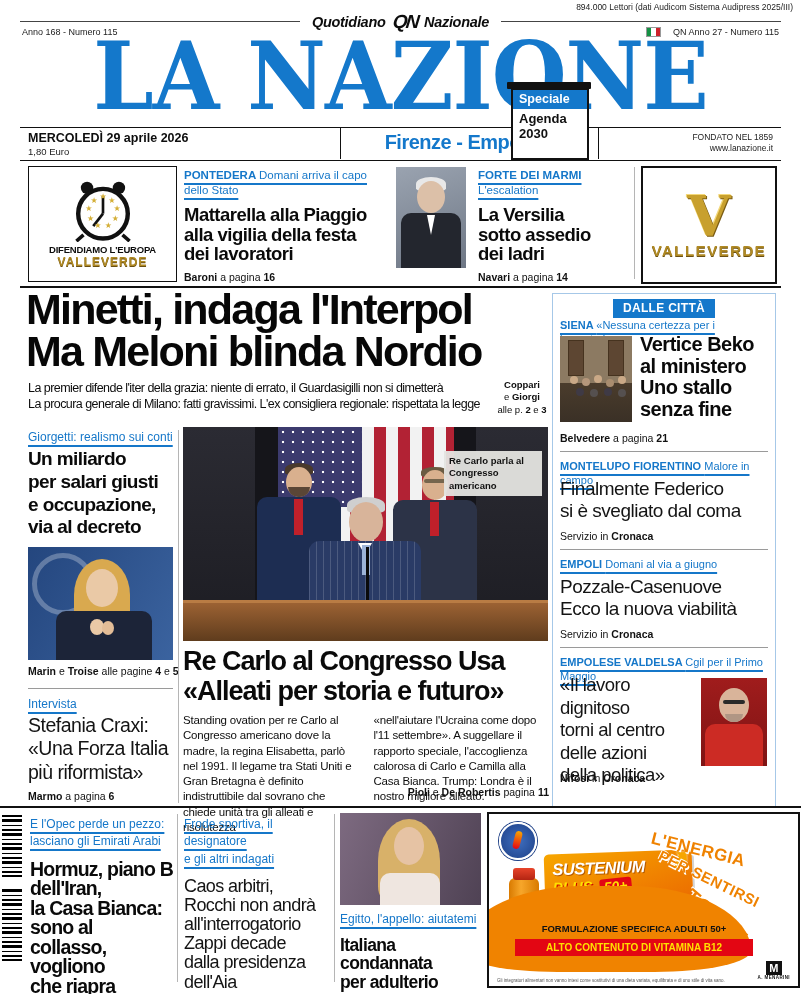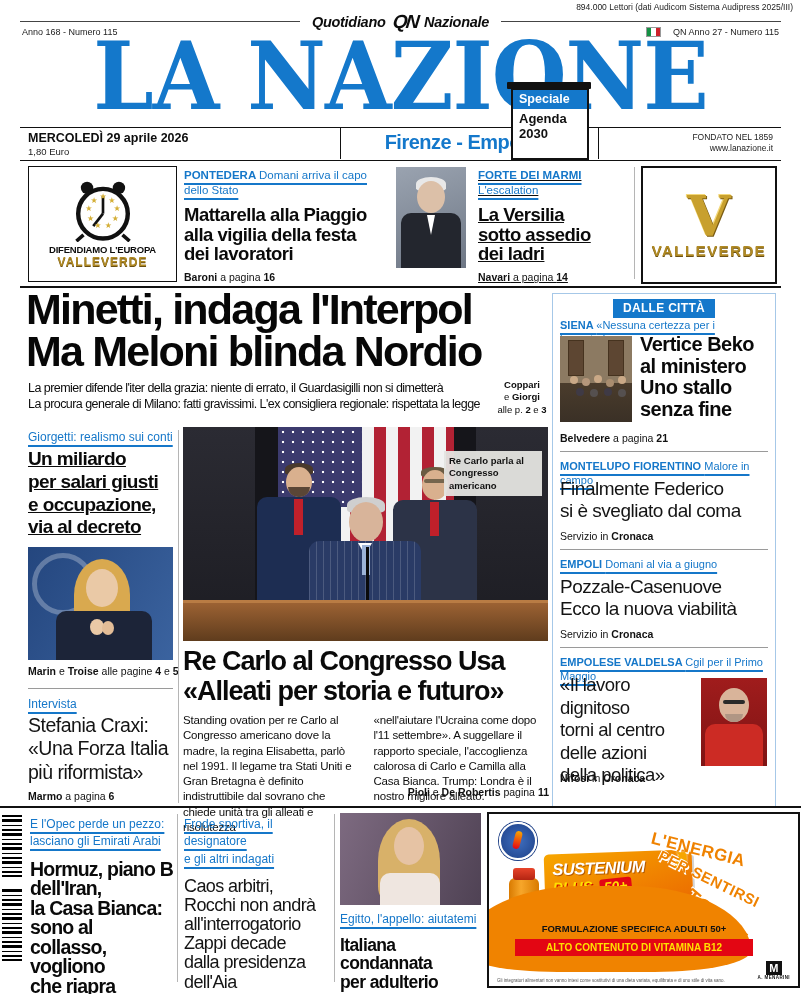--- a/index.html
+++ b/index.html
@@ -217,21 +217,21 @@
     <div class="byline" style="margin-top:7px;"><span style="font-weight: 700;">Baroni</span><span> a pagina </span><span style="font-weight: 700;">16</span></div>
   </div>
 
   <div class="photo ph-matta" style="left:396px;top:167px;width:70px;height:101px;">
     <div class="hair" style="left:20px;top:10px;width:30px;height:14px;background:#e8e8e8;"></div>
     <div class="head" style="left:21px;top:14px;width:28px;height:32px;background:#dcc0a8;"></div>
     <div class="torso" style="left:5px;top:46px;width:60px;height:55px;background:#23262e;"></div>
     <div class="abs" style="left:31px;top:48px;width:8px;height:20px;background:#fff;clip-path:polygon(0 0,100% 0,50% 100%);"></div>
   </div>
 
-  <div class="abs" style="left:478px;top:168px;width:148px;text-decoration:underline;">
+  <div class="abs" style="left:478px;top:168px;width:148px;">
     <div class="kicker"><span style="font-weight: 700;">FORTE DEI MARMI </span><span>L'escalation</span></div>
     <div class="hl pre" style="font-size:18.5px;line-height:1.07;margin-top:7px;">La Versilia
 sotto assedio
 dei ladri</div>
     <div class="byline" style="margin-top:7px;"><span style="font-weight: 700;">Navari</span><span> a pagina </span><span style="font-weight: 700;">14</span></div>
   </div>
 
   <div class="abs vdiv" style="left:634px;top:167px;height:112px;"></div>
 
   <div class="abs adbox" style="left:641px;top:166px;width:132px;height:114px;border-width:2px;">
@@ -287,21 +287,21 @@
     <div class="photo ph-nifosi" style="left:148px;top:384px;width:66px;height:88px;">
       <div class="head" style="left:18px;top:10px;width:30px;height:34px;background:#d9b49a;"></div>
       <div class="abs" style="left:22px;top:22px;width:22px;height:4px;background:#2a2a2a;border-radius:2px;"></div>
       <div class="abs" style="left:24px;top:36px;width:18px;height:8px;background:#b09684;border-radius:0 0 8px 8px;"></div>
       <div class="torso" style="left:4px;top:46px;width:58px;height:42px;background:#cc2b24;"></div>
     </div>
     <div class="abs byline" style="left:7px;top:478px;"><span style="font-weight: 700;">Nifosì</span><span> in </span><span style="font-weight: 700;">Cronaca</span></div>
   </div>
 
   <div class="abs kicker" style="left:28px;top:430px;width:145px;font-size:12px;"><span>Giorgetti: realismo sui conti</span></div>
-  <div class="abs hl pre" style="left:28px;top:448px;width:150px;font-size:19px;line-height:1.2;letter-spacing:-.6px;text-decoration:underline;">Un miliardo
+  <div class="abs hl pre" style="left:28px;top:448px;width:150px;font-size:19px;line-height:1.2;letter-spacing:-.6px;">Un miliardo
 per salari giusti
 e occupazione,
 via al decreto</div>
   <div class="photo ph-meloni" style="left:28px;top:547px;width:145px;height:113px;">
     <div class="emblem"></div>
     <div class="hair" style="left:46px;top:12px;width:56px;height:72px;background:#d9a94f;"></div>
     <div class="head" style="left:58px;top:22px;width:32px;height:38px;background:#eac9a6;"></div>
     <div class="torso" style="left:28px;top:64px;width:96px;height:49px;background:#1c2438;"></div>
     <div class="head" style="left:62px;top:72px;width:14px;height:16px;background:#eac9a6;"></div>
     <div class="head" style="left:74px;top:74px;width:12px;height:14px;background:#e3bd97;"></div>

